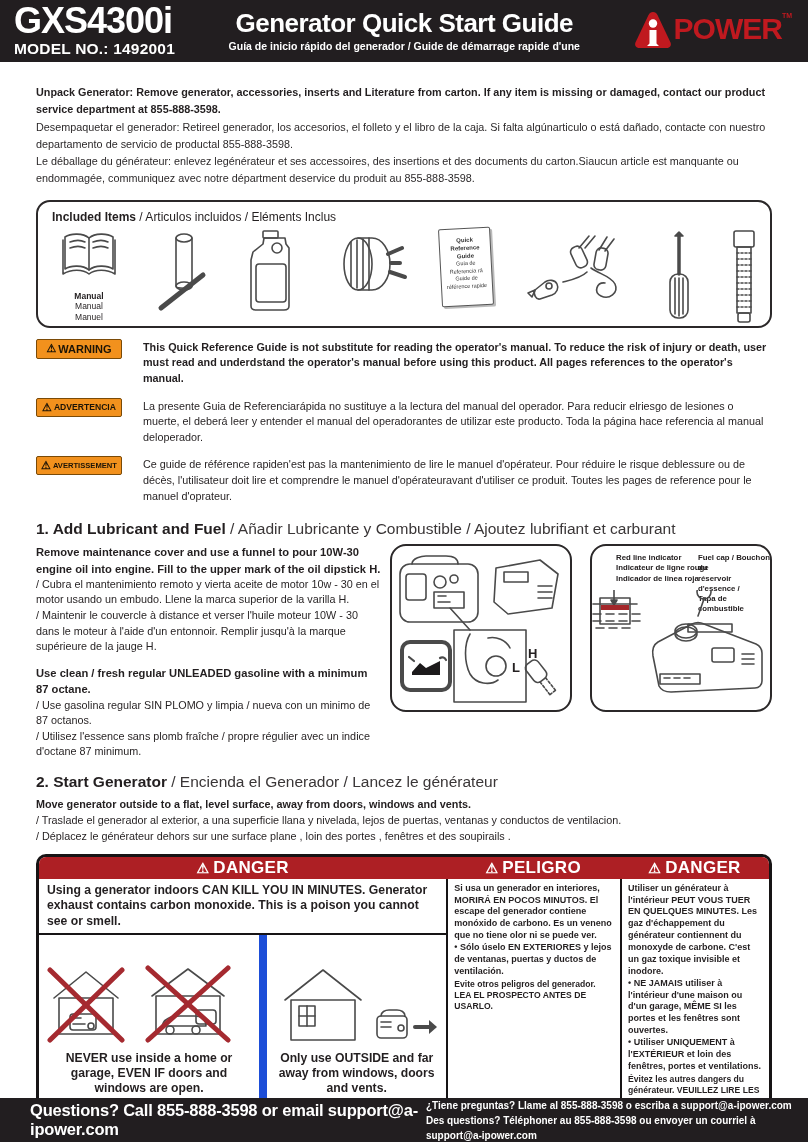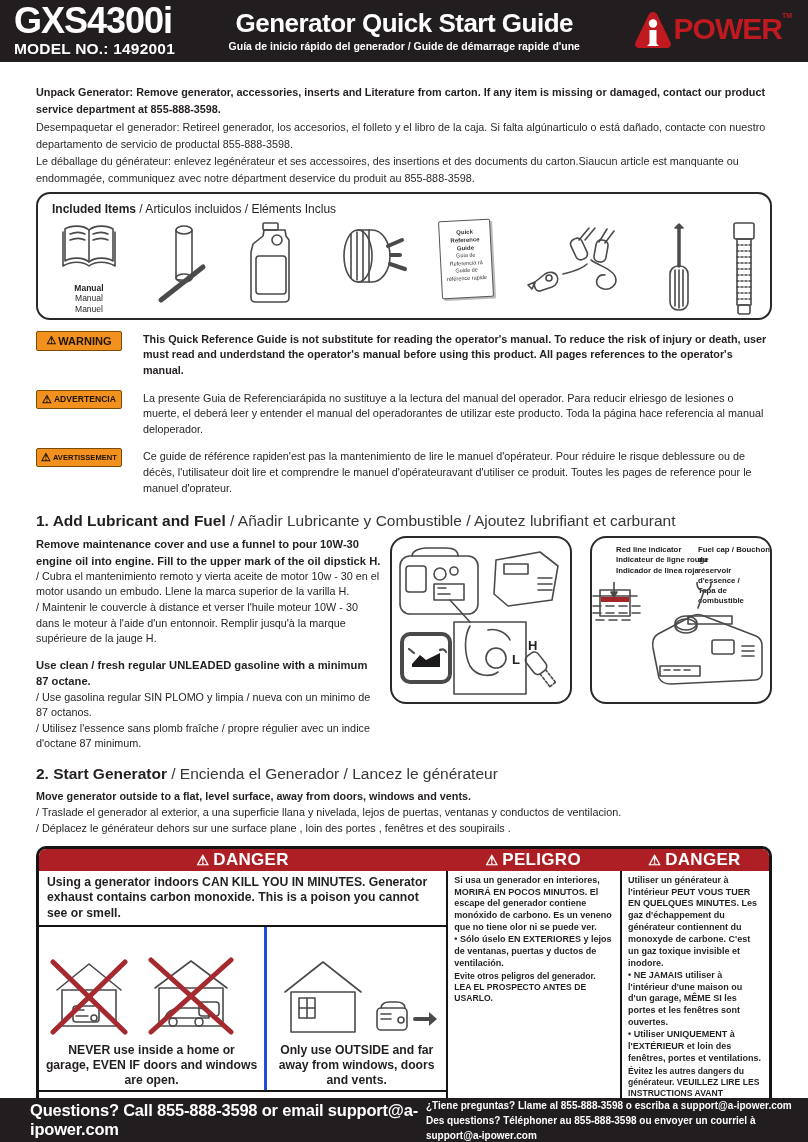--- a/index.html
+++ b/index.html
@@ -21,21 +21,21 @@
   .logo-tm { color:#c0191f; font-size:7px; font-weight:bold; vertical-align:top; line-height:14px; }
 
   .content { padding:0 36px; }
 
   
   .unpack { margin-top:22px; font-size:10.8px; line-height:1.6; }
   .unpack .en { font-weight:bold; }
   .unpack .tr { color:#2c292a; }
 
   
-  .incl { margin-top:4px; border:2px solid #2b2829; border-radius:14px; padding:8px 4px 6px 14px; height:128px; }
+  .incl { margin-top:12px; border:2px solid #2b2829; border-radius:14px; padding:8px 4px 6px 14px; height:128px; }
   .incl-title { font-size:12px; }
   .incl-title .b { font-weight:bold; }
   .incl-row { display:flex; justify-content:space-between; align-items:flex-start; margin-top:4px; padding:0 4px; }
   .incl-cell { text-align:center; }
   .cap3 { font-size:8.5px; line-height:1.25; margin-top:1px; }
   .cap3 .b { font-weight:bold; }
   .booklet { width:52px; height:78px; border:1.5px solid #555; border-radius:2px; background:#fff; transform:rotate(-3deg);
              box-shadow:2px 2px 0 #bbb; padding-top:7px; font-size:5.5px; line-height:1.35; text-align:center; color:#333; }
   .booklet .bb { font-weight:bold; font-size:6px; }
   svg.line-art { stroke:#4a4a4a; fill:none; stroke-width:1.6; stroke-linecap:round; stroke-linejoin:round; }
@@ -70,21 +70,21 @@
   .d-head .dh { text-align:center; font-size:17px; letter-spacing:0.3px; }
   .d-head .dh .tri { font-size:14px; margin-right:4px; }
   .dh1 { width:55.8%; } .dh2 { width:23.8%; } .dh3 { width:20.4%; }
   .d-body { display:flex; align-items:stretch; }
   .d-en { width:55.8%; display:flex; flex-direction:column; }
   .d-es { width:23.8%; border-left:2px solid #171415; padding:4px 6px; }
   .d-fr { width:20.4%; border-left:2px solid #171415; padding:4px 6px; }
   .d-en-intro { font-weight:bold; font-size:12.2px; line-height:1.3; padding:4px 8px 3px 8px; }
   .d-panels { display:flex; border-top:2px solid #171415; flex:1; }
   .d-panel { padding:4px 6px 3px 6px; display:flex; flex-direction:column; align-items:center; justify-content:flex-end; }
-  .d-panel.p1 { width:56%; border-right:3px solid #1d4ed8; }
+  .d-panel.p1 { width:56%; border-right:8px solid #1d4ed8; }
   .d-panel.p2 { width:44%; }
   .d-cap { font-weight:bold; font-size:12.2px; line-height:1.2; text-align:center; margin-top:3px; }
   .d-avoid { border-top:2px solid #171415; text-align:center; font-weight:bold; font-size:12.2px; padding:4px 4px; }
   .d-col-txt { font-weight:bold; font-size:9px; line-height:1.32; }
   .d-col-ft { font-weight:bold; font-size:8.6px; line-height:1.3; margin-top:1px; }
   .redx { stroke:#a52a30; stroke-width:5; }
 
   
   .footer { position:absolute; left:0; bottom:0; width:808px; height:44px; background:#221e20; color:#fff;
             display:flex; align-items:center; padding:0 14px 0 30px; }

